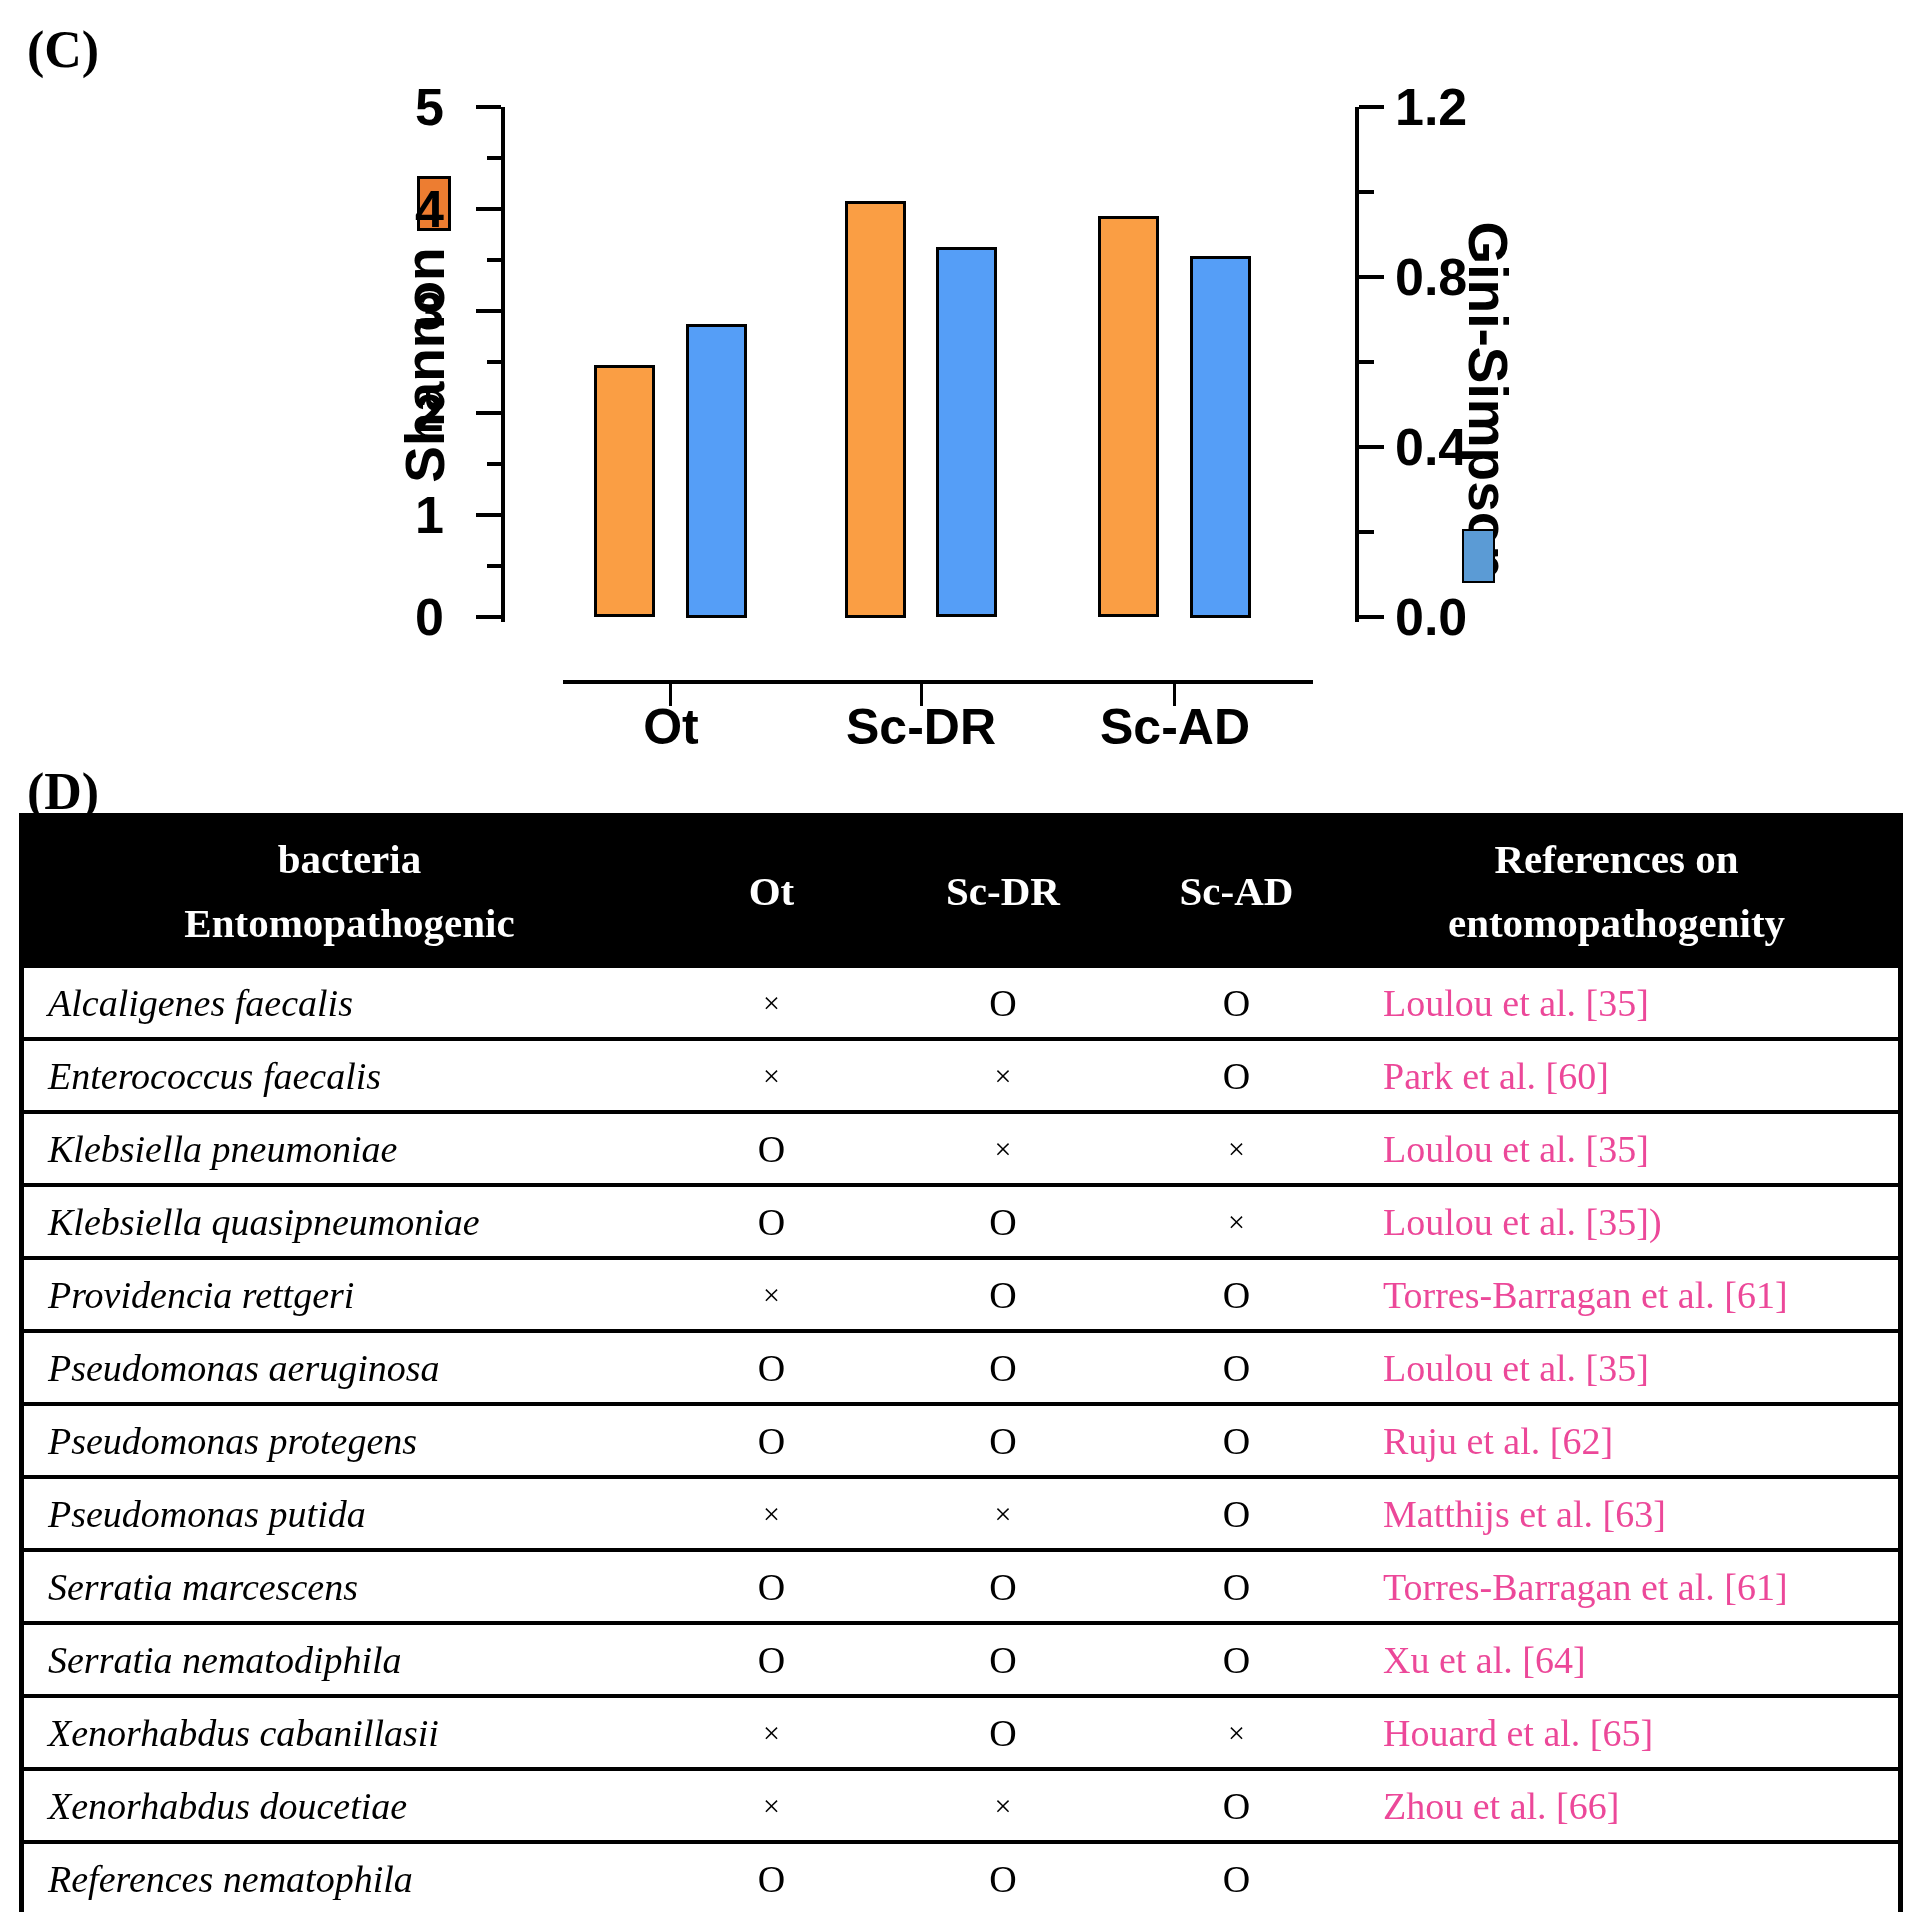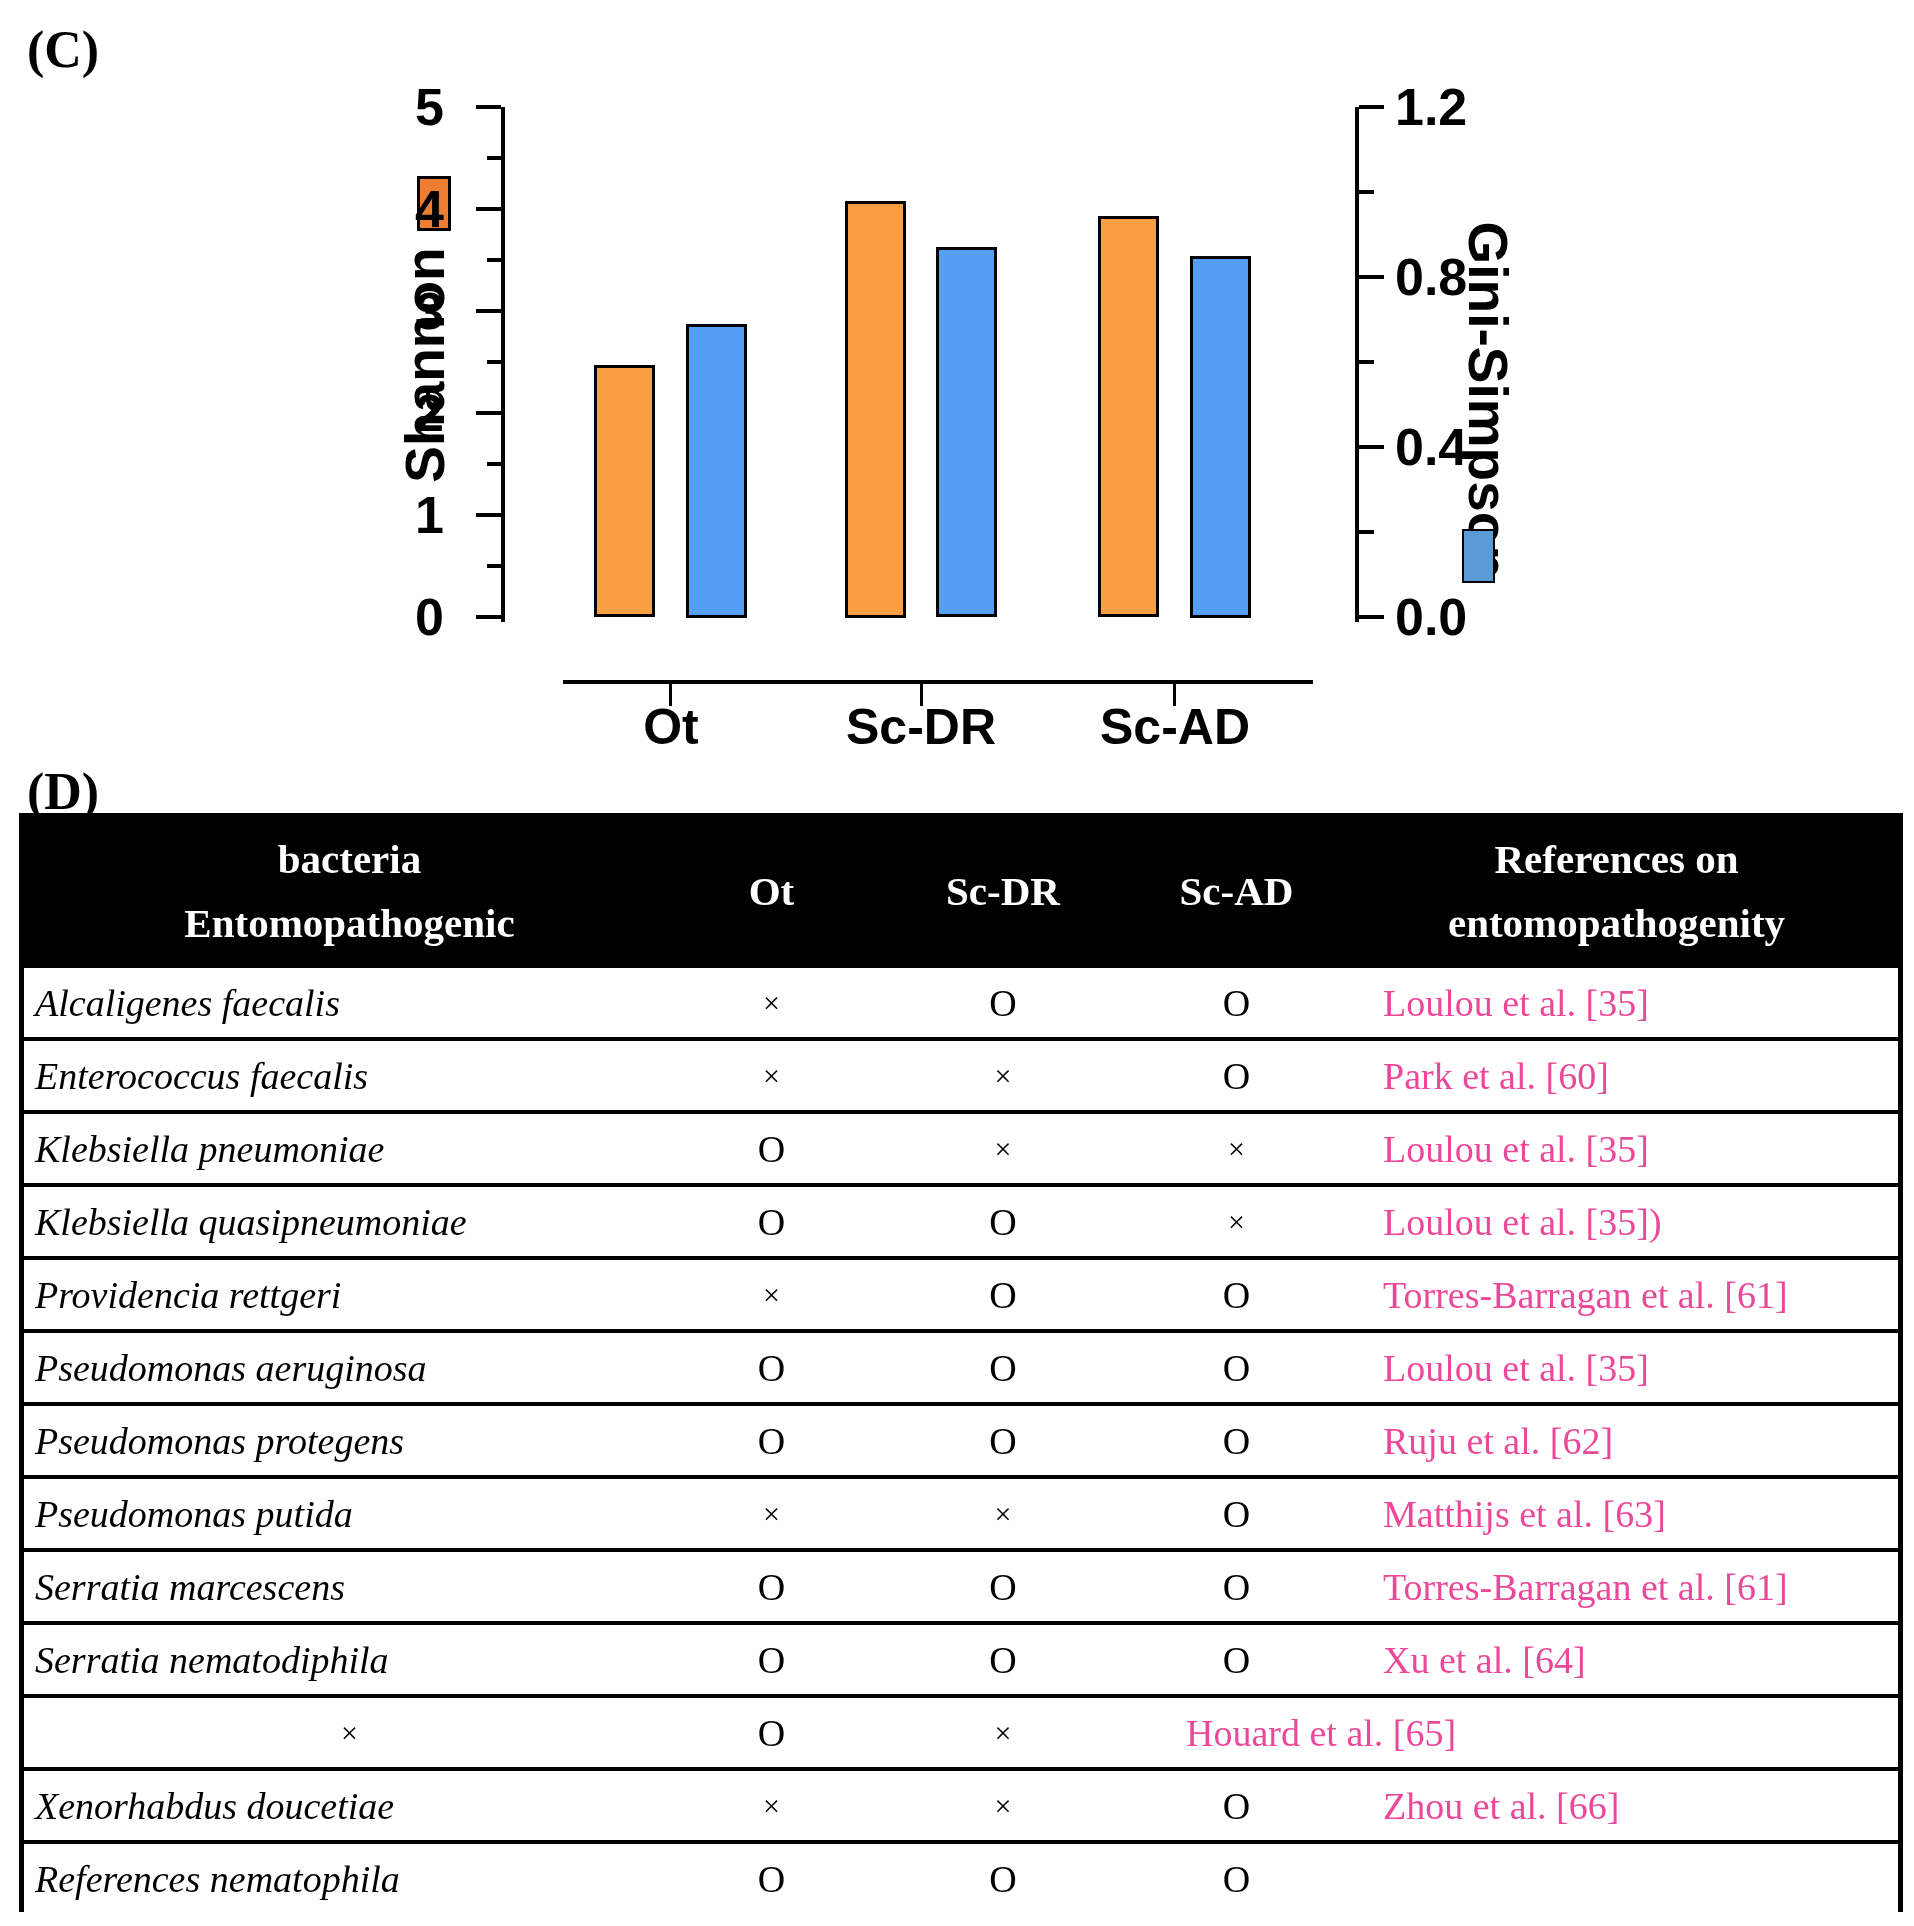--- a/index.html
+++ b/index.html
@@ -95,21 +95,21 @@
     height: 73px;
     border-top: 4.2px solid #000;
     box-sizing: border-box;
     align-items: center;
     background: #fff;
   }
   .td-species {
     font-style: italic;
     font-size: 38px;
     color: #000;
-    padding-left: 11px;
+    padding-left: 24px;
     white-space: nowrap;
   }
   .td-mark {
     text-align: center;
     font-size: 38px;
     color: #000;
   }
   .td-mark.is-x { font-size: 30px; }
   .td-ref {
     font-size: 38px;
@@ -259,20 +259,21 @@
           <div class="td-ref">Torres-Barragan et al. [61]</div>
         </div>
         <div class="tr">
           <div class="td-species">Serratia nematodiphila</div>
           <div class="td-mark">O</div>
           <div class="td-mark">O</div>
           <div class="td-mark">O</div>
           <div class="td-ref">Xu et al. [64]</div>
         </div>
         <div class="tr">
+          <div class="td-species">Xenorhabdus cabanillasii</div>
           <div class="td-mark is-x">×</div>
           <div class="td-mark">O</div>
           <div class="td-mark is-x">×</div>
           <div class="td-ref">Houard et al. [65]</div>
         </div>
         <div class="tr">
           <div class="td-species">Xenorhabdus doucetiae</div>
           <div class="td-mark is-x">×</div>
           <div class="td-mark is-x">×</div>
           <div class="td-mark">O</div>

